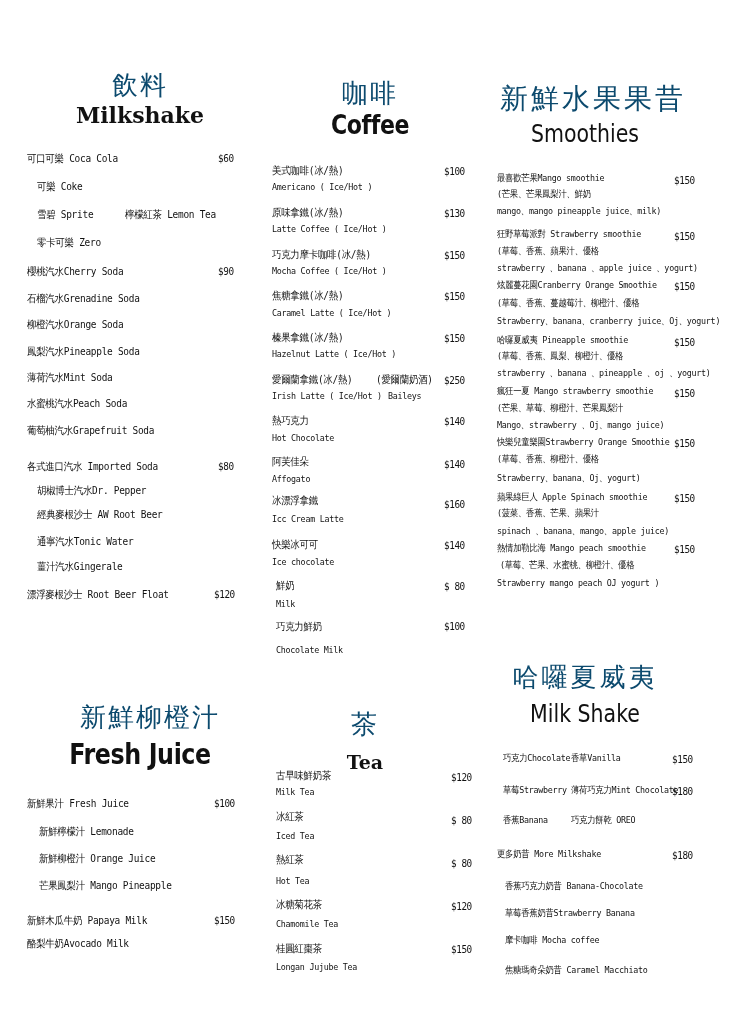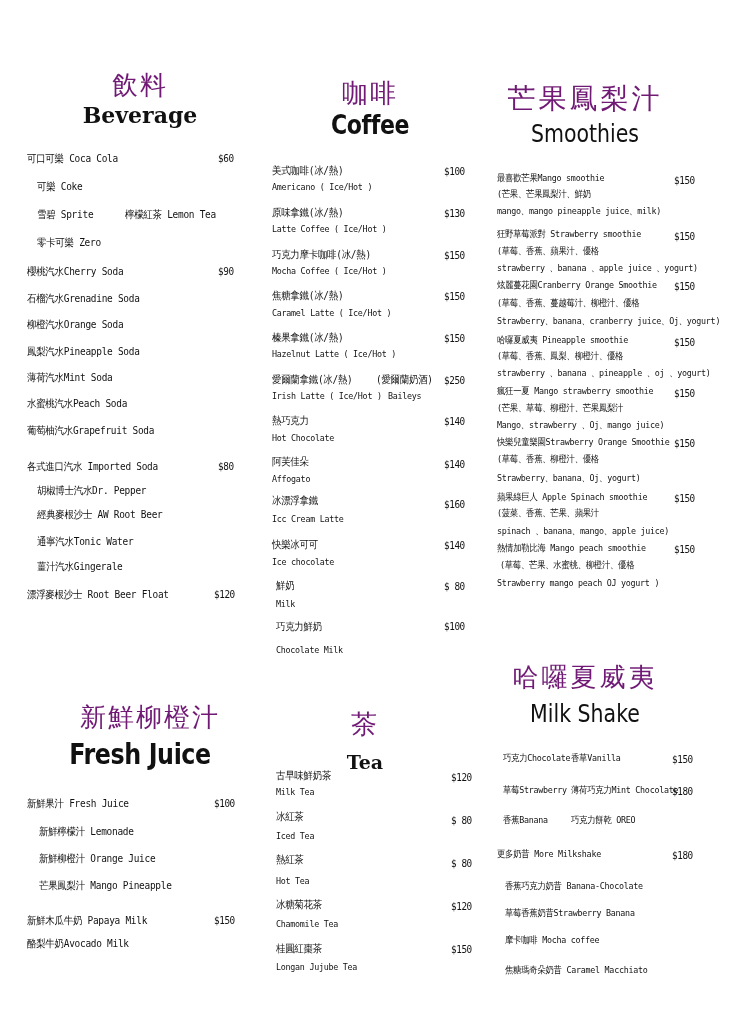--- a/index.html
+++ b/index.html
@@ -1,33 +1,33 @@
 <!DOCTYPE html>
 <html><head>
 <meta charset="utf-8">
 <style>
   html, body { margin: 0; padding: 0; background: #ffffff; }
   body { width: 730px; height: 1034px; position: relative; overflow: hidden;
          font-family: "DejaVu Sans Mono", "Liberation Mono", monospace; color: #111; }
   .abs { position: absolute; white-space: nowrap; }
-  .zh-title { font-family: "DejaVu Serif", serif; font-size: 26px; font-weight: normal; color: #701a75; letter-spacing: 2px; }
+  .zh-title { font-family: "DejaVu Serif", serif; font-size: 26px; font-weight: normal; color: #0c4a6e; letter-spacing: 2px; }
   .en-title-bold { font-family: "DejaVu Serif", serif; font-size: 22px; font-weight: bold; }
   .en-title-hand { font-family: "DejaVu Sans", sans-serif; font-size: 26px; font-weight: bold; letter-spacing: -0.5px; transform: scaleX(0.85); transform-origin: center; }
   .en-title-light { font-family: "DejaVu Sans", sans-serif; font-size: 25px; font-weight: normal; transform: scaleX(0.82); transform-origin: center; }
   .item { font-size: 10.5px; letter-spacing: -0.3px; transform: scaleX(0.9); transform-origin: left center; }
   .price { font-size: 11px; letter-spacing: -0.5px; transform: scaleX(0.85); transform-origin: left center; }
   .sub { font-size: 9.5px; letter-spacing: -0.3px; transform: scaleX(0.88); transform-origin: left center; }
   .center { text-align: center; }
 </style>
 </head>
 <body>
 
 <section>
   <div class="abs zh-title center" style="left:80px; top:68px; width:120px;">飲料</div>
-  <div class="abs en-title-bold center" style="left:60px; top:102px; width:160px;">Beverage</div>
+  <div class="abs en-title-bold center" style="left:60px; top:102px; width:160px;">Milkshake</div>
 
   <div class="abs item" style="left:27px; top:152px;">可口可樂 Coca Cola</div>
   <div class="abs price" style="left:218px; top:152px;">$60</div>
   <div class="abs item" style="left:37px; top:180px;">可樂 Coke</div>
   <div class="abs item" style="left:37px; top:208px;">雪碧 Sprite</div>
   <div class="abs item" style="left:125px; top:208px;">檸檬紅茶 Lemon Tea</div>
   <div class="abs item" style="left:37px; top:236px;">零卡可樂 Zero</div>
 
   <div class="abs item" style="left:27px; top:265px;">櫻桃汽水Cherry Soda</div>
   <div class="abs price" style="left:218px; top:265px;">$90</div>
@@ -97,21 +97,21 @@
   <div class="abs item" style="left:276px; top:579px;">鮮奶</div>
   <div class="abs sub" style="left:276px; top:598px;">Milk</div>
   <div class="abs price" style="left:444px; top:580px;">$ 80</div>
 
   <div class="abs item" style="left:276px; top:620px;">巧克力鮮奶</div>
   <div class="abs sub" style="left:276px; top:644px;">Chocolate Milk</div>
   <div class="abs price" style="left:444px; top:620px;">$100</div>
 </section>
 
 <section>
-  <div class="abs zh-title center" style="left:500px; top:80px; width:170px; font-size:28px; letter-spacing:3px;">芒果鳳梨汁</div>
+  <div class="abs zh-title center" style="left:500px; top:80px; width:170px; font-size:28px; letter-spacing:3px;">新鮮水果果昔</div>
   <div class="abs en-title-light center" style="left:500px; top:119px; width:170px;">Smoothies</div>
 
   <div class="abs sub" style="left:497px; top:172px;">最喜歡芒果Mango smoothie</div>
   <div class="abs sub" style="left:497px; top:188px;">(芒果、芒果鳳梨汁、鮮奶</div>
   <div class="abs sub" style="left:497px; top:205px;">mango、mango pineapple juice、milk)</div>
   <div class="abs price" style="left:674px; top:174px;">$150</div>
 
   <div class="abs sub" style="left:497px; top:228px;">狂野草莓派對 Strawberry smoothie</div>
   <div class="abs sub" style="left:497px; top:245px;">(草莓、香蕉、蘋果汁、優格</div>
   <div class="abs sub" style="left:497px; top:262px;">strawberry 、banana 、apple juice 、yogurt)</div>

